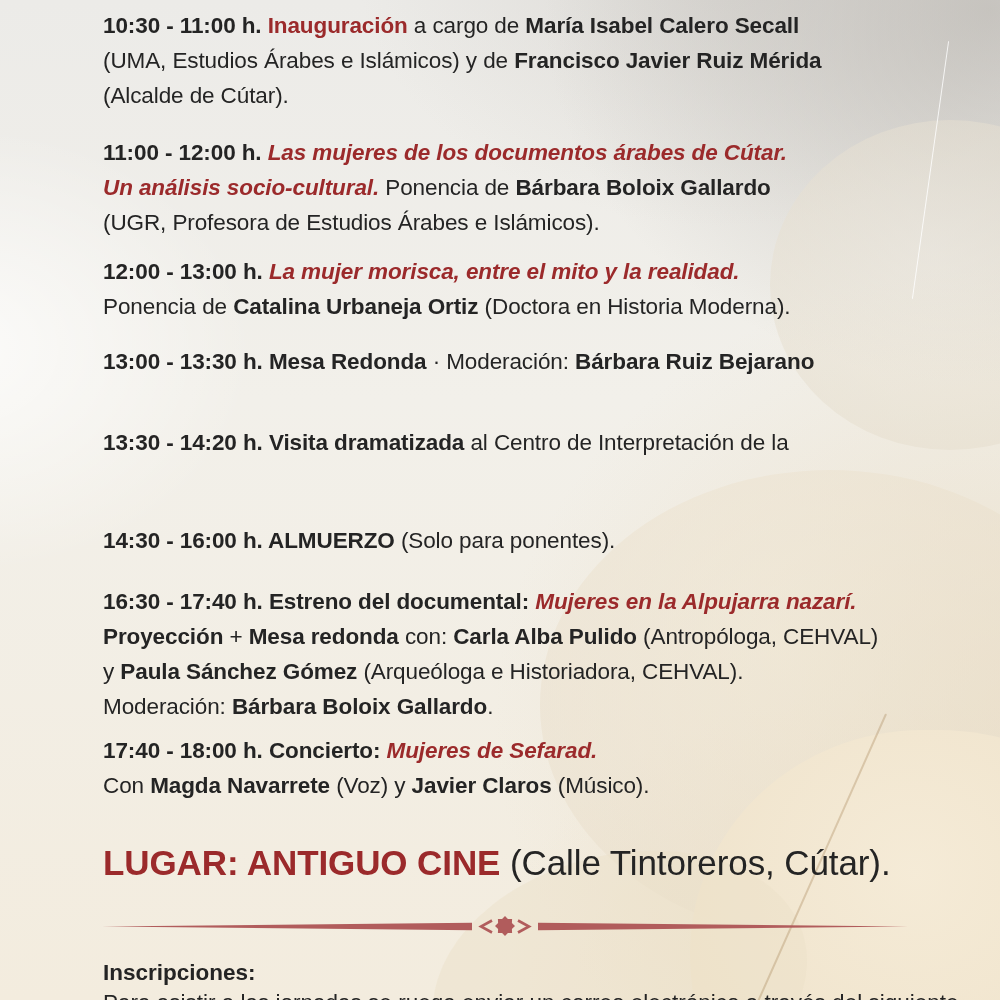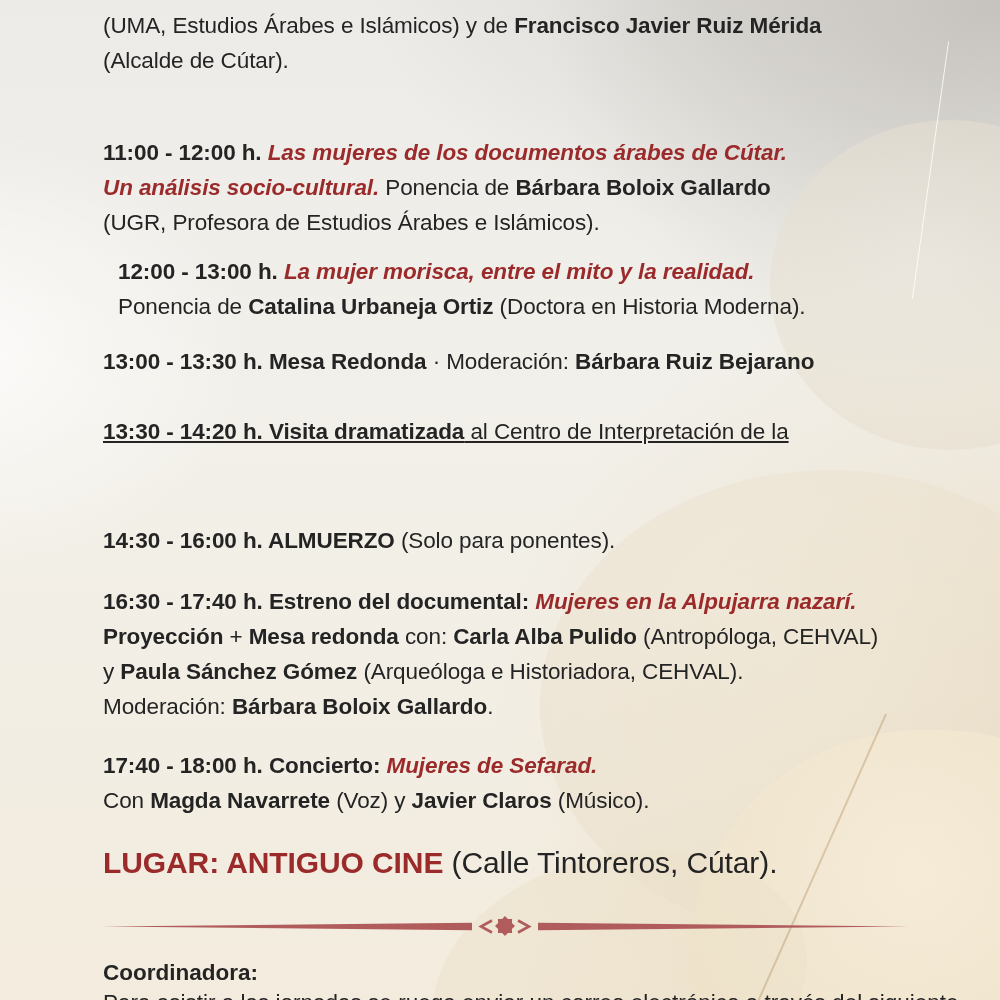--- a/index.html
+++ b/index.html
@@ -29,45 +29,46 @@
             transform:rotate(24deg); border-radius:2px; }
   .vein-2 { left:930px; top:40px; width:1px; height:260px; background:rgba(255,255,255,.8);
             transform:rotate(8deg); }
   .content { position:absolute; inset:0; z-index:2; }
   .block { position:absolute; left:103px; }
   .line  { font-size:22.5px; line-height:35px; white-space:nowrap; letter-spacing:-0.1px; }
   .b   { font-weight:bold; }
   .r   { font-weight:normal; }
   .rb  { font-weight:bold; color:var(--red); }
   .rbi { font-weight:bold; font-style:italic; color:var(--red); }
-  .blk-0 { top:8px; }   .blk-1 { top:135px; } .blk-2 { top:254px;margin-left:15px; }
-  .blk-3 { top:344px; } .blk-4 { top:414px;text-decoration:underline; } .blk-5 { top:523px;text-align:center; }
-  .blk-6 { top:584px; } .blk-7 { top:748px; }
+  .blk-0 { top:8px; }   .blk-1 { top:135px; } .blk-2 { top:254px; }
+  .blk-3 { top:344px; } .blk-4 { top:425px; } .blk-5 { top:523px;text-align:center; }
+  .blk-6 { top:584px; } .blk-7 { top:733px; }
   .venue { top:843px; }
-  .venue .line { font-size:30px; line-height:40px; }
+  .venue .line { font-size:35px; line-height:40px; }
   .divider { position:absolute; left:100px; top:912px; width:810px; height:28px; }
   .inscriptions-heading { position:absolute; left:103px; top:955px;
     font-size:22.5px; line-height:35px; font-weight:bold; }
   .footer-note { position:absolute; left:103px; top:988px; width:860px; height:12px;
     overflow:hidden; font-size:22.5px; line-height:30px; white-space:nowrap; }
 </style>
 </head>
 <body style="--red: #9b2a2b;">
 
 <div class="bg-shape pot-4"></div>
 <div class="bg-shape pot-1"></div>
 <div class="bg-shape pot-2"></div>
 <div class="bg-shape pot-3"></div>
 <div class="bg-shape vein-1"></div>
 <div class="bg-shape vein-2"></div>
 
 <div class="content">
 
   <div>
       <div class="block blk-0">
+        <div class="line"><span class="b">10:30 - 11:00 h. </span><span class="rb">Inauguración</span><span class="r"> a cargo de </span><span class="b">María Isabel Calero Secall</span></div>
         <div class="line"><span class="r">(UMA, Estudios Árabes e Islámicos) y de </span><span class="b">Francisco Javier Ruiz Mérida</span></div>
         <div class="line"><span class="r">(Alcalde de Cútar).</span></div>
       </div>
       <div class="block blk-1">
         <div class="line"><span class="b">11:00 - 12:00 h. </span><span class="rbi">Las mujeres de los documentos árabes de Cútar.</span></div>
         <div class="line"><span class="rbi">Un análisis socio-cultural. </span><span class="r">Ponencia de </span><span class="b">Bárbara Boloix Gallardo</span></div>
         <div class="line"><span class="r">(UGR, Profesora de Estudios Árabes e Islámicos).</span></div>
       </div>
       <div class="block blk-2">
         <div class="line"><span class="b">12:00 - 13:00 h. </span><span class="rbi">La mujer morisca, entre el mito y la realidad.</span></div>
@@ -108,17 +109,17 @@
     </g>
     <g fill="none" stroke="#b15c5c" stroke-width="2.6">
       <path d="M418,8.5 L429,14.5 L418,20.5"></path>
     </g>
     <polygon fill="#b15c5c" points="
       415,14 411.9,16.9 412.1,21.1 407.9,20.9 405,24 402.1,20.9 397.9,21.1
       398.1,16.9 395,14 398.1,11.1 397.9,6.9 402.1,7.1 405,4 407.9,7.1
       412.1,6.9 411.9,11.1"></polygon>
   </svg>
 
-  <div class="inscriptions-heading">Coordinadora:</div>
+  <div class="inscriptions-heading">Inscripciones:</div>
 
   <div class="footer-note">Para asistir a las jornadas se ruega enviar un correo electrónico a través del siguiente Gmail</div>
 
 </div>
 
 </body></html>

